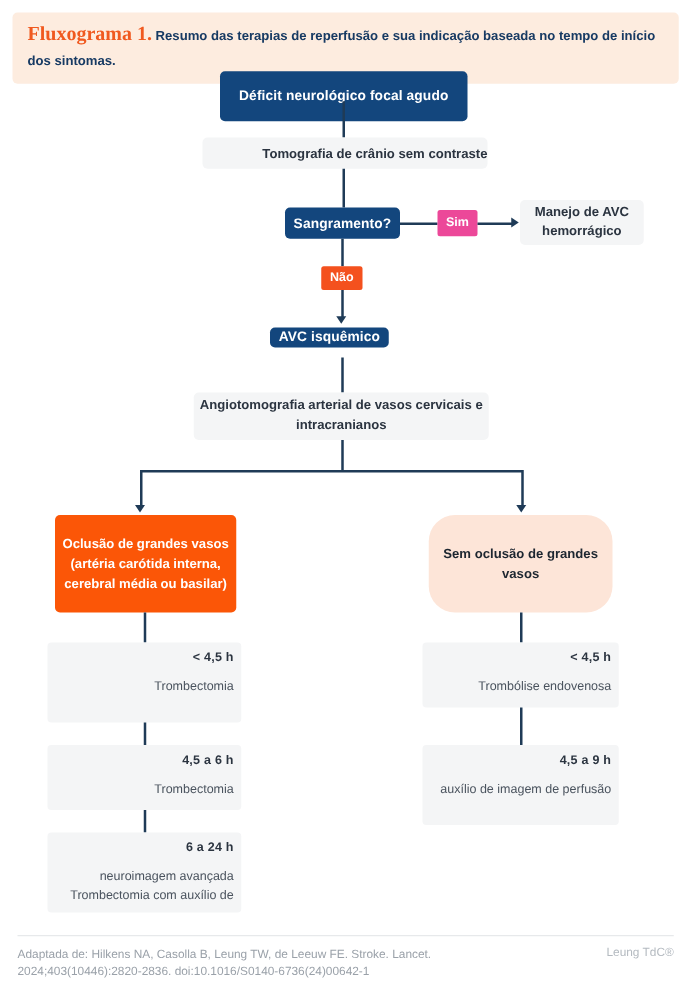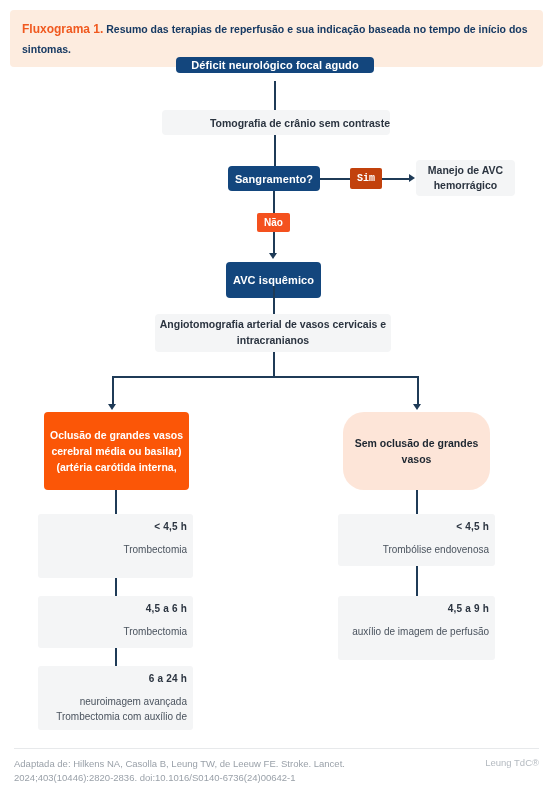--- a/index.html
+++ b/index.html
@@ -29,21 +29,22 @@
     width: 533px;
     box-sizing: border-box;
     background: #fdecdf;
     border-radius: 4px;
     padding: 8px 10px 9px 12px;
     line-height: 1.25;
   }
   .caption-bar .cap-num {
     color: #f0591f;
     font-weight: bold;
-    font-size: 12px;
+    font-size: 16px;
+    font-family: Liberation Serif, serif;
   }
   .caption-bar .cap-text {
     color: #173a63;
     font-weight: bold;
     font-size: 10.5px;
   }
 
   
   .node {
     position: absolute;
@@ -81,26 +82,25 @@
   }
   .peach {
     background: #fde5d8;
     color: #1d2630;
     font-weight: bold;
     font-size: 10.5px;
     line-height: 1.55;
     border-radius: 21px;
   }
   .pill-green {
-    background: #c2410c;
+    background: #ec4899;
     color: #ffffff;
     font-weight: bold;
     font-size: 10px;
     border-radius: 2px;
-    font-family: Liberation Mono, monospace;
   }
   .pill-orange {
     background: #f4511e;
     color: #ffffff;
     font-weight: bold;
     font-size: 10px;
     border-radius: 2px;
   }
 
   
@@ -179,21 +179,21 @@
 </style>
 </head>
 <body>
 
 <div class="page">
 
   <div class="caption-bar">
     <span class="cap-num">Fluxograma 1.</span><span class="cap-text"> Resumo das terapias de reperfusão e sua indicação baseada no tempo de início dos sintomas.</span>
   </div>
 
-  <div class="node navy" style="left:176px; top:57px; width:198px; height:16px;">
+  <div class="node navy" style="left:176px; top:57px; width:198px; height:40px;">
     <span class="ln">Déficit neurológico focal agudo</span>
   </div>
 
   <div class="conn vline" style="left:274px; top:81px; height:29px;"></div>
 
   <div class="node grey bold" style="left:162px; top:110px; width:228px; height:25px;align-items:flex-end;">
     <span class="ln">Tomografia de crânio sem contraste</span>
   </div>
 
   <div class="conn vline" style="left:274px; top:135px; height:31px;"></div>
@@ -218,42 +218,42 @@
 
   <div class="conn vline" style="left:273px; top:191px; height:22px;"></div>
 
   <div class="node pill-orange" style="left:257px; top:213px; width:33px; height:19px;">
     <span class="ln">Não</span>
   </div>
 
   <div class="conn vline" style="left:273px; top:232px; height:22px;"></div>
   <div class="arrow-down" style="left:269px; top:253px;"></div>
 
-  <div class="node navy" style="left:226px; top:262px; width:95px; height:36px;">
+  <div class="node navy" style="left:216px; top:262px; width:95px; height:16px;">
     <span class="ln">AVC isquêmico</span>
   </div>
 
   <div class="conn vline" style="left:273px; top:286px; height:28px;"></div>
 
   <div class="node grey bold" style="left:155px; top:314px; width:236px; height:38px; line-height:1.5;">
     <span class="ln">Angiotomografia arterial de vasos cervicais e</span>
     <span class="ln">intracranianos</span>
   </div>
 
   <div class="conn vline" style="left:273px; top:352px; height:25px;"></div>
   <div class="conn hline" style="left:113px; top:376px; width:305px;"></div>
   <div class="conn vline" style="left:112px; top:376px; height:29px;"></div>
   <div class="arrow-down" style="left:108px; top:404px;"></div>
   <div class="conn vline" style="left:417px; top:376px; height:29px;"></div>
   <div class="arrow-down" style="left:413px; top:404px;"></div>
 
   <div class="node orange-solid" style="left:44px; top:412px; width:145px; height:78px;">
     <span class="ln">Oclusão de grandes vasos</span>
+    <span class="ln">(artéria carótida interna,</span>
     <span class="ln">cerebral média ou basilar)</span>
-    <span class="ln">(artéria carótida interna,</span>
   </div>
 
   <div class="conn vline" style="left:115px; top:490px; height:24px;"></div>
 
   <div class="tx" style="left:38px; top:514px; width:155px; height:64px;">
     <span class="time">&lt; 4,5 h</span>
     <span class="desc">Trombectomia</span>
   </div>
 
   <div class="conn vline" style="left:115px; top:578px; height:18px;"></div>

